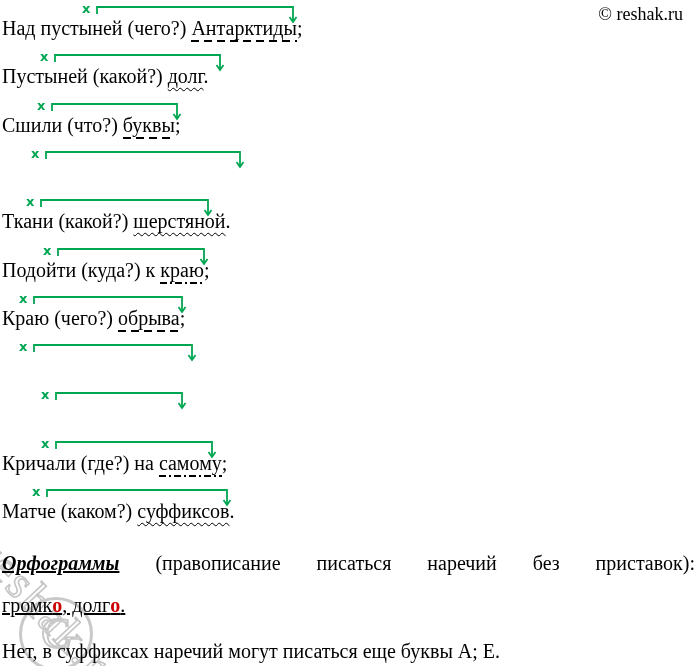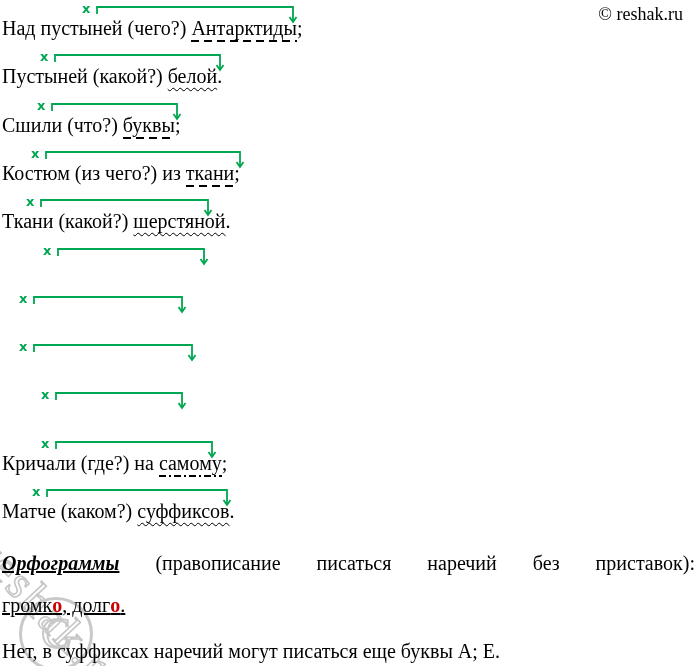--- a/index.html
+++ b/index.html
@@ -78,59 +78,60 @@
     <div class="row" style="top: 0px;">
     <span class="xmark" style="left: 82px; color: rgb(0, 166, 81);">х</span>
     <div class="phrase">Над пустыней (чего?) <span class="dep ul-dashed">Антарктиды</span>;</div>
   <svg width="204" height="20" class="bracket" style="left: 96px;">
         <polyline points="1,9 1,2 197,2 197,16" fill="none" stroke="#00a651" stroke-width="1.8"></polyline>
         <polyline points="193.5,12 197,17 200.5,12" fill="none" stroke="#00a651" stroke-width="1.8"></polyline>
       </svg>
     </div>
     <div class="row" style="top: 48px;">
     <span class="xmark" style="left: 40px; color: rgb(0, 166, 81);">х</span>
-    <div class="phrase">Пустыней (какой?) <span class="dep ul-wavy">белой</span>.</div>
+    <div class="phrase">Пустыней (какой?) <span class="dep ul-wavy">долг</span>.</div>
   <svg width="173" height="20" class="bracket" style="left: 54px;">
         <polyline points="1,9 1,2 166,2 166,16" fill="none" stroke="#00a651" stroke-width="1.8"></polyline>
         <polyline points="162.5,12 166,17 169.5,12" fill="none" stroke="#00a651" stroke-width="1.8"></polyline>
       </svg>
     </div>
     <div class="row" style="top: 97px;">
     <span class="xmark" style="left: 37px; color: rgb(0, 166, 81);">х</span>
     <div class="phrase">Сшили (что?) <span class="dep ul-dashed">буквы</span>;</div>
   <svg width="133" height="20" class="bracket" style="left: 51px;">
         <polyline points="1,9 1,2 126,2 126,16" fill="none" stroke="#00a651" stroke-width="1.8"></polyline>
         <polyline points="122.5,12 126,17 129.5,12" fill="none" stroke="#00a651" stroke-width="1.8"></polyline>
       </svg>
     </div>
     <div class="row" style="top: 145px;">
     <span class="xmark" style="left: 31px; color: rgb(0, 166, 81);">х</span>
-    <div class="phrase">Костюм (из чего?) из <span class="dep ul-dashed">ткани</span>;</div>
   <svg width="202" height="20" class="bracket" style="left: 45px;">
         <polyline points="1,9 1,2 195,2 195,16" fill="none" stroke="#00a651" stroke-width="1.8"></polyline>
         <polyline points="191.5,12 195,17 198.5,12" fill="none" stroke="#00a651" stroke-width="1.8"></polyline>
       </svg>
     </div>
     <div class="row" style="top: 193px;">
     <span class="xmark" style="left: 26px; color: rgb(0, 166, 81);">х</span>
     <div class="phrase">Ткани (какой?) <span class="dep ul-wavy">шерстяной</span>.</div>
   <svg width="175" height="20" class="bracket" style="left: 40px;">
         <polyline points="1,9 1,2 168,2 168,16" fill="none" stroke="#00a651" stroke-width="1.8"></polyline>
         <polyline points="164.5,12 168,17 171.5,12" fill="none" stroke="#00a651" stroke-width="1.8"></polyline>
       </svg>
     </div>
     <div class="row" style="top: 242px;">
     <span class="xmark" style="left: 43px; color: rgb(0, 166, 81);">х</span>
+    <div class="phrase">Подойти (куда?) к <span class="dep ul-dashdot">краю</span>;</div>
   <svg width="154" height="20" class="bracket" style="left: 57px;">
         <polyline points="1,9 1,2 147,2 147,16" fill="none" stroke="#00a651" stroke-width="1.8"></polyline>
         <polyline points="143.5,12 147,17 150.5,12" fill="none" stroke="#00a651" stroke-width="1.8"></polyline>
       </svg>
     </div>
     <div class="row" style="top: 290px;">
     <span class="xmark" style="left: 19px; color: rgb(0, 166, 81);">х</span>
+    <div class="phrase">Краю (чего?) <span class="dep ul-dashed">обрыва</span>;</div>
   <svg width="156" height="20" class="bracket" style="left: 33px;">
         <polyline points="1,9 1,2 149,2 149,16" fill="none" stroke="#00a651" stroke-width="1.8"></polyline>
         <polyline points="145.5,12 149,17 152.5,12" fill="none" stroke="#00a651" stroke-width="1.8"></polyline>
       </svg>
     </div>
     <div class="row" style="top: 338px;">
     <span class="xmark" style="left: 19px; color: rgb(0, 166, 81);">х</span>
   <svg width="166" height="20" class="bracket" style="left: 33px;">
         <polyline points="1,9 1,2 159,2 159,16" fill="none" stroke="#00a651" stroke-width="1.8"></polyline>
         <polyline points="155.5,12 159,17 162.5,12" fill="none" stroke="#00a651" stroke-width="1.8"></polyline>

